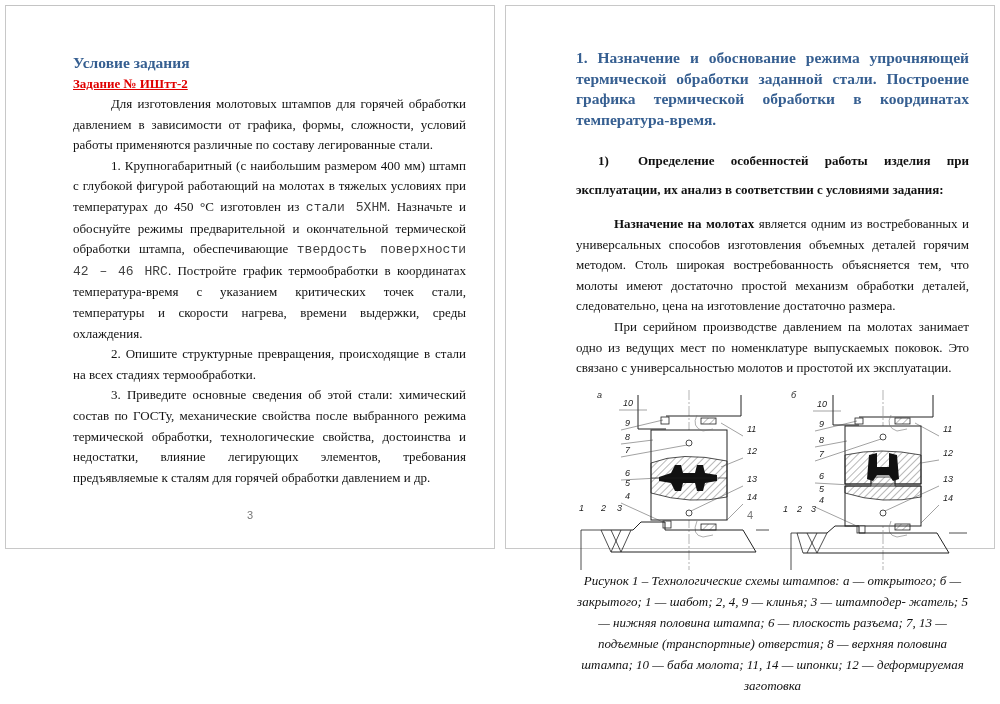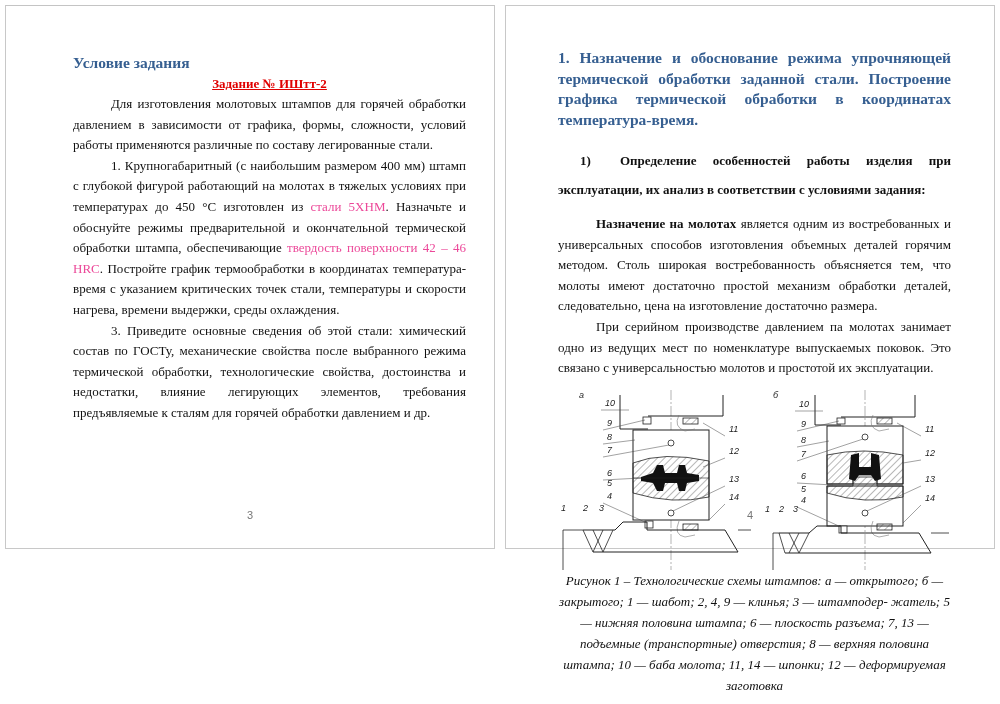--- a/index.html
+++ b/index.html
@@ -8,48 +8,49 @@
     font-family: "Liberation Serif", "DejaVu Serif", serif; color:#111;
   }
   .page {
     position:absolute; top:5px; height:544px; background:#fff;
     border:1px solid #c8c8c8; box-sizing:border-box;
   }
   #page-left { left:5px; width:490px; border-top:1.5px solid #c4c4c4; }
   #page-right { left:505px; width:490px; }
   .content { position:absolute; }
   #page-left .content { left:67px; top:46px; width:393px; }
-  #page-right .content { left:52px; top:42px; width:393px; }
+  #page-right .content { left:70px; top:42px; width:393px; }
 
   .h-blue { color:#365F91; font-weight:bold; }
   .cond-title { font-size:15.5px; margin:2px 0 4px 0; }
-  .task-title { color:#e00000; font-weight:bold; text-decoration:underline; text-align:center; font-size:13px; margin:0 0 2px 0; }
+  .task-title { color:#e00000; font-weight:bold; text-decoration:underline; text-align:left; font-size:13px; margin:0 0 2px 0; }
   p { margin:0; font-size:13px; line-height:20.6px; text-align:justify; text-align-last:left; }
   p.ind { text-indent:38px; }
-  .red { color:#ec4899; }
+  .red { color:#404040;font-family:Liberation Mono, monospace; }
 
   .sec-title { font-size:15.5px; line-height:20.5px; text-align:justify; text-align-last:left; margin:0 0 16px 0; }
   .sub-title { font-weight:bold; font-size:13px; line-height:29px; text-align:justify; text-align-last:left; margin:0 0 10px 0; }
   .sub-title .num { display:inline-block; width:40px; text-indent:0; }
 
   .figure { position:relative; width:400px; height:185px; margin:6px 0 0 -5px; }
   .figure svg { position:absolute; top:0; }
   .caption { font-style:italic; font-size:13px; line-height:21px; text-align:center; margin-top:0; }
   .pnum { position:absolute; bottom:27px; width:100%; text-align:center; font-size:11px; color:#777; font-family:"Liberation Sans", sans-serif; }
   .lbl { font-family:"Liberation Sans", sans-serif; font-style:italic; font-size:9px; fill:#222; }
 </style>
 </head>
 <body>
 
 <div class="page" id="page-left">
   <div class="content">
     <div class="h-blue cond-title">Условие задания</div>
     <div class="task-title">Задание № ИШтт-2</div>
     <p class="ind">Для изготовления молотовых штампов для горячей обработки давлением в зависимости от графика, формы, сложности, условий работы применяются различные по составу легированные стали.</p>
     <p class="ind"><span>1. Крупногабаритный (с наибольшим размером 400 мм) штамп с глубокой фигурой работающий на молотах в тяжелых условиях при температурах до 450 °С изготовлен из </span><span class="red">стали 5ХНМ</span><span>. Назначьте и обоснуйте режимы предварительной и окончательной термической обработки штампа, обеспечивающие </span><span class="red">твердость поверхности 42 – 46 HRC</span><span>. Постройте график термообработки в координатах температура-время с указанием критических точек стали, температуры и скорости нагрева, времени выдержки, среды охлаждения.</span></p>
+    <p class="ind">2. Опишите структурные превращения, происходящие в стали на всех стадиях термообработки.</p>
     <p class="ind">3. Приведите основные сведения об этой стали: химический состав по ГОСТу, механические свойства после выбранного режима термической обработки, технологические свойства, достоинства и недостатки, влияние легирующих элементов, требования предъявляемые к сталям для горячей обработки давлением и др.</p>
   </div>
   <div class="pnum">3</div>
 </div>
 
 <div class="page" id="page-right">
   <div class="content">
     <div class="h-blue sec-title">1. Назначение и обоснование режима упрочняющей термической обработки заданной стали. Построение графика термической обработки в координатах температура-время.</div>
     <div class="sub-title" style="text-indent:22px;">
       <span class="num">1)</span><span>Определение особенностей работы изделия при эксплуатации, их анализ в соответствии с условиями задания:</span>

